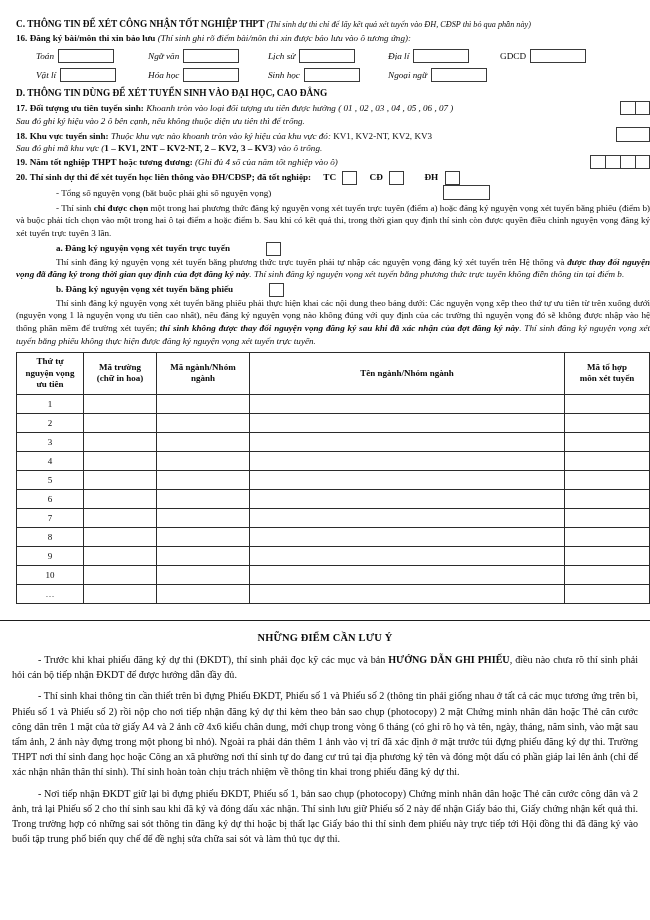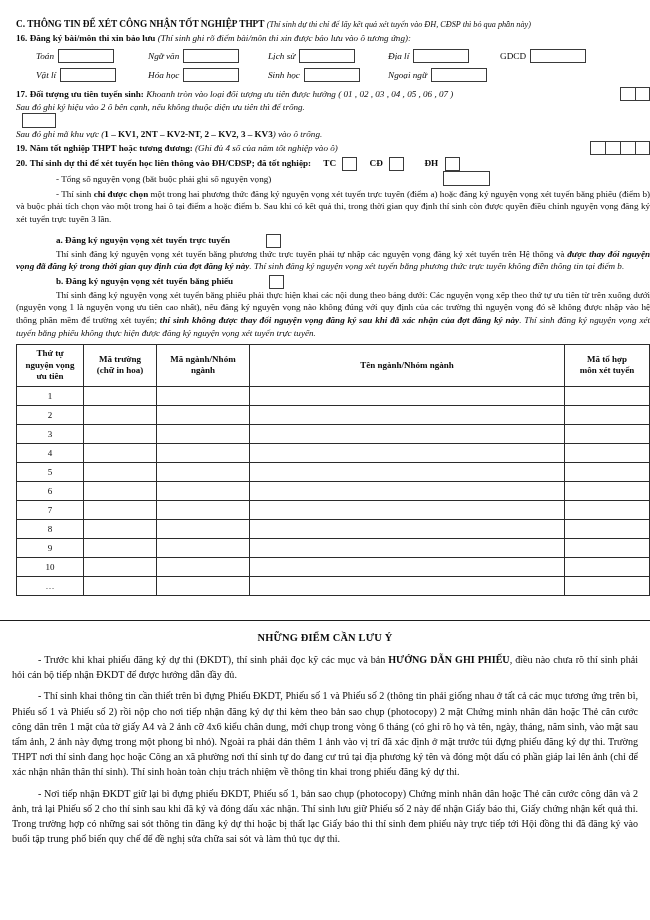--- a/index.html
+++ b/index.html
@@ -216,35 +216,44 @@
           <span class="subj-lbl">Sinh học</span>
           <span class="box box-wide"></span>
         </div>
         <div class="subj-cell c4">
           <span class="subj-lbl">Ngoại ngữ</span>
           <span class="box box-wide"></span>
         </div>
       </div>
     </div>
 
+    <p class="hd" style="margin-top:3px">
+      <span>D. THÔNG TIN DÙNG ĐỂ XÉT TUYỂN SINH VÀO ĐẠI HỌC, CAO ĐẲNG</span>
+    </p>
 
     <div class="line-with-box">
       <p class="ln txt">
         <span class="b">17.</span>
         <span class="b">Đối tượng ưu tiên tuyển sinh:</span>
         <span class="i">Khoanh tròn vào loại đối tượng ưu tiên được hưởng ( 01 , 02 , 03 , 04 , 05 , 06 , 07 )</span>
       </p>
       <span class="boxrow">
         <span class="box box-sq"></span>
         <span class="box box-sq"></span>
       </span>
     </div>
     <p class="ln i">Sau đó ghi ký hiệu vào 2 ô bên cạnh, nếu không thuộc diện ưu tiên thì để trống.</p>
 
     <div class="line-with-box">
+      <p class="ln txt">
+        <span class="b">18.</span>
+        <span class="b">Khu vực tuyển sinh:</span>
+        <span class="i">Thuộc khu vực nào khoanh tròn vào ký hiệu của khu vực đó:</span>
+        <span>KV1, KV2-NT, KV2, KV3</span>
+      </p>
       <span class="box box-mid" style="margin-left:6px"></span>
     </div>
     <p class="ln i">
       <span>Sau đó ghi mã khu vực (</span><span class="b" style="font-style:normal">1 – KV1, 2NT – KV2-NT, 2 – KV2, 3 – KV3</span><span>) vào ô trống.</span>
     </p>
 
     <div class="line-with-box">
       <p class="ln txt">
         <span class="b">19.</span>
         <span class="b">Năm tốt nghiệp THPT hoặc tương đương:</span>
@@ -272,21 +281,21 @@
 
     <div class="line-with-box" style="padding-left:40px">
       <p class="ln txt">- Tổng số nguyện vọng (bắt buộc phải ghi số nguyện vọng)</p>
       <span class="box box-num" style="margin-right:160px"></span>
     </div>
 
     <p class="ln indent-2" style="margin-top:2px">
       <span>- Thí sinh </span><span class="b">chỉ được chọn</span><span> một trong hai phương thức đăng ký nguyện vọng xét tuyển trực tuyến (điểm a) hoặc đăng ký nguyện vọng xét tuyển bằng phiếu (điểm b) và buộc phải tích chọn vào một trong hai ô tại điểm a hoặc điểm b. Sau khi có kết quả thi, trong thời gian quy định thí sinh còn được quyền điều chỉnh nguyện vọng đăng ký xét tuyển trực tuyến 3 lần.</span>
     </p>
 
-    <p class="ln" style="padding-left:40px; margin-top:8px">
+    <p class="ln" style="padding-left:40px; margin-top:2px">
       <span class="b">a. Đăng ký nguyện vọng xét tuyển trực tuyến</span>
       <span class="box box-sq" style="margin-left:34px"></span>
     </p>
     <p class="ln indent-2">
       <span>Thí sinh đăng ký nguyện vọng xét tuyển bằng phương thức trực tuyến phải tự nhập các nguyện vọng đăng ký xét tuyển trên Hệ thống và </span><span class="bi">được thay đổi nguyện vọng đã đăng ký trong thời gian quy định của đợt đăng ký này</span><span class="i">. Thí sinh đăng ký nguyện vọng xét tuyển bằng phương thức trực tuyến không điền thông tin tại điểm b.</span>
     </p>
 
     <p class="ln" style="padding-left:40px; margin-top:2px">
       <span class="b">b. Đăng ký nguyện vọng xét tuyển bằng phiếu</span>
       <span class="box box-sq" style="margin-left:34px"></span>

